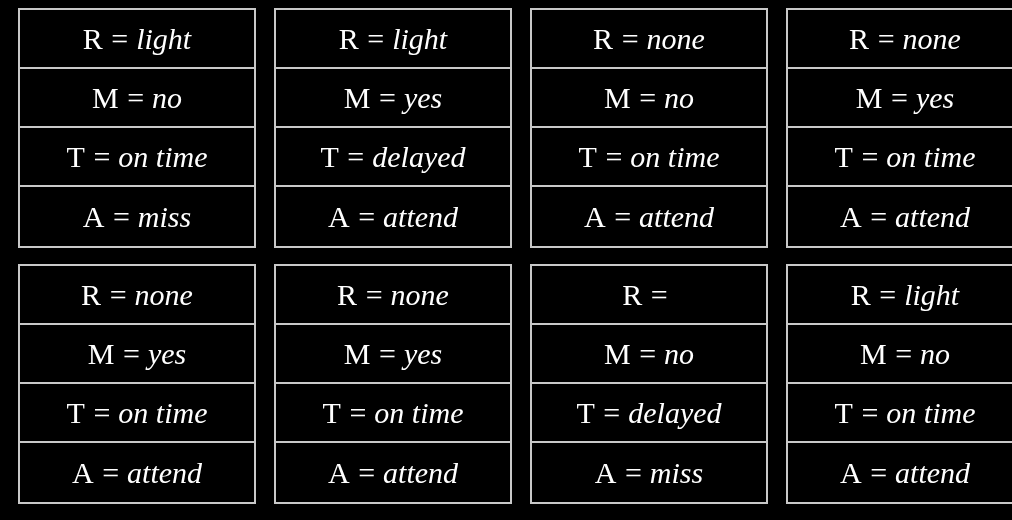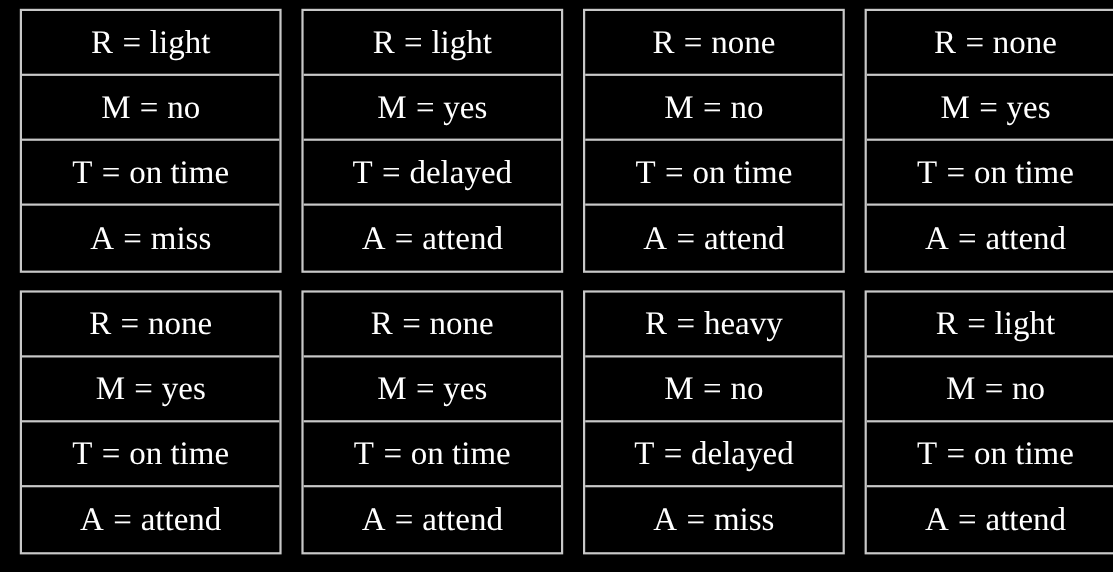--- a/index.html
+++ b/index.html
@@ -46,20 +46,21 @@
     font-style: normal;
     letter-spacing: 0.5px;
   }
   .eq {
     font-size: 30px;
     font-style: normal;
     padding: 0 8px;
   }
   .val {
     font-size: 30px;
+    font-style: italic;
   }
 </style>
 </head>
 <body>
 
 <div id="grid">
 
   <div class="card">
     <div class="row">
       <span class="attr">R</span>
@@ -195,21 +196,20 @@
       <span class="attr">A</span>
       <span class="eq">=</span>
       <span class="val">attend</span>
     </div>
   </div>
 
   <div class="card">
     <div class="row">
       <span class="attr">R</span>
       <span class="eq">=</span>
-      <span class="val">heavy</span>
     </div>
     <div class="row">
       <span class="attr">M</span>
       <span class="eq">=</span>
       <span class="val">no</span>
     </div>
     <div class="row">
       <span class="attr">T</span>
       <span class="eq">=</span>
       <span class="val">delayed</span>

